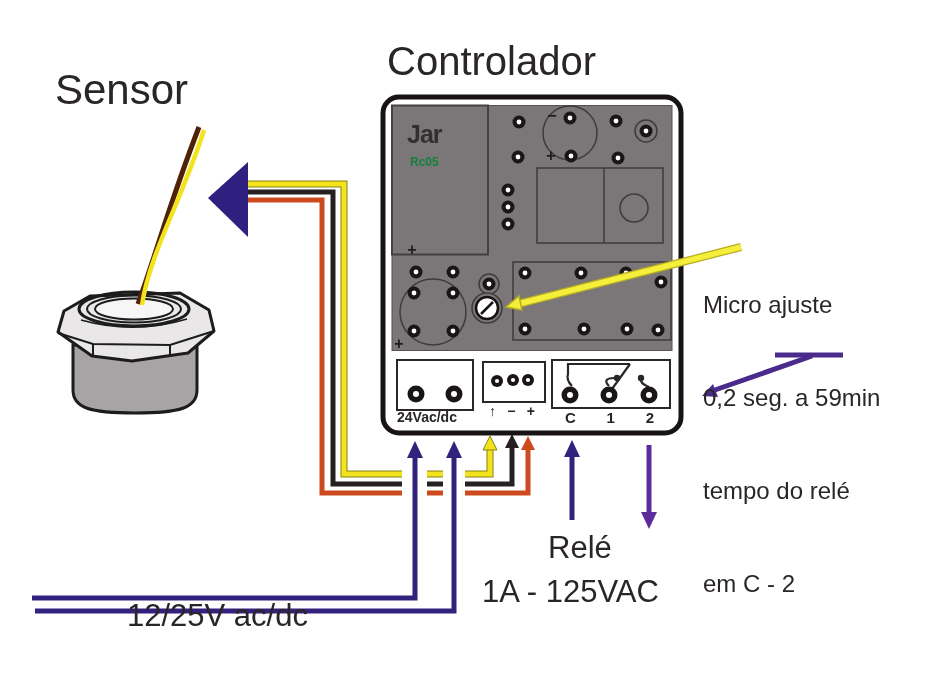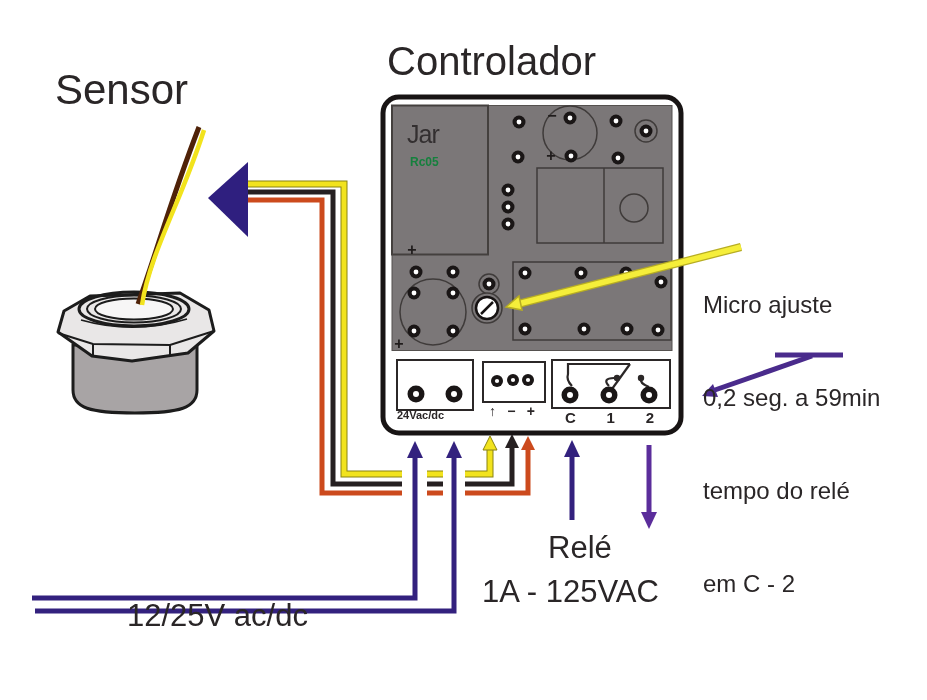--- a/index.html
+++ b/index.html
@@ -4,23 +4,23 @@
 <style>
   html,body{margin:0;padding:0;background:#ffffff;}
   #canvas{position:relative;width:927px;height:700px;background:#ffffff;overflow:hidden;
           font-family:"Liberation Sans",sans-serif;}
   #scene{position:absolute;left:0;top:0;}
   .lbl{position:absolute;color:#2a2627;line-height:1.05;white-space:pre;}
   .big{font-size:42px;}
   .huge{font-size:40px;}
   .mid{font-size:31px;}
   .micro-note{font-size:24px;line-height:31px;}
-  .tiny{font-size:11px;font-weight:bold;letter-spacing:0px;}
+  .tiny{font-size:14px;font-weight:bold;letter-spacing:0px;}
   .term{font-weight:bold;display:flex;justify-content:space-between;}
-  .logo{font-size:25px;font-weight:400;letter-spacing:-1px;color:#332f30;}
+  .logo{font-size:25px;font-weight:700;letter-spacing:-1px;color:#332f30;}
   .model{font-size:12px;font-weight:bold;color:#15803d;}
 </style>
 </head>
 <body>
 
 <div id="canvas">
 
 <svg id="scene" width="927" height="700" viewBox="0 0 927 700">
   <defs>
     <g id="pad">

